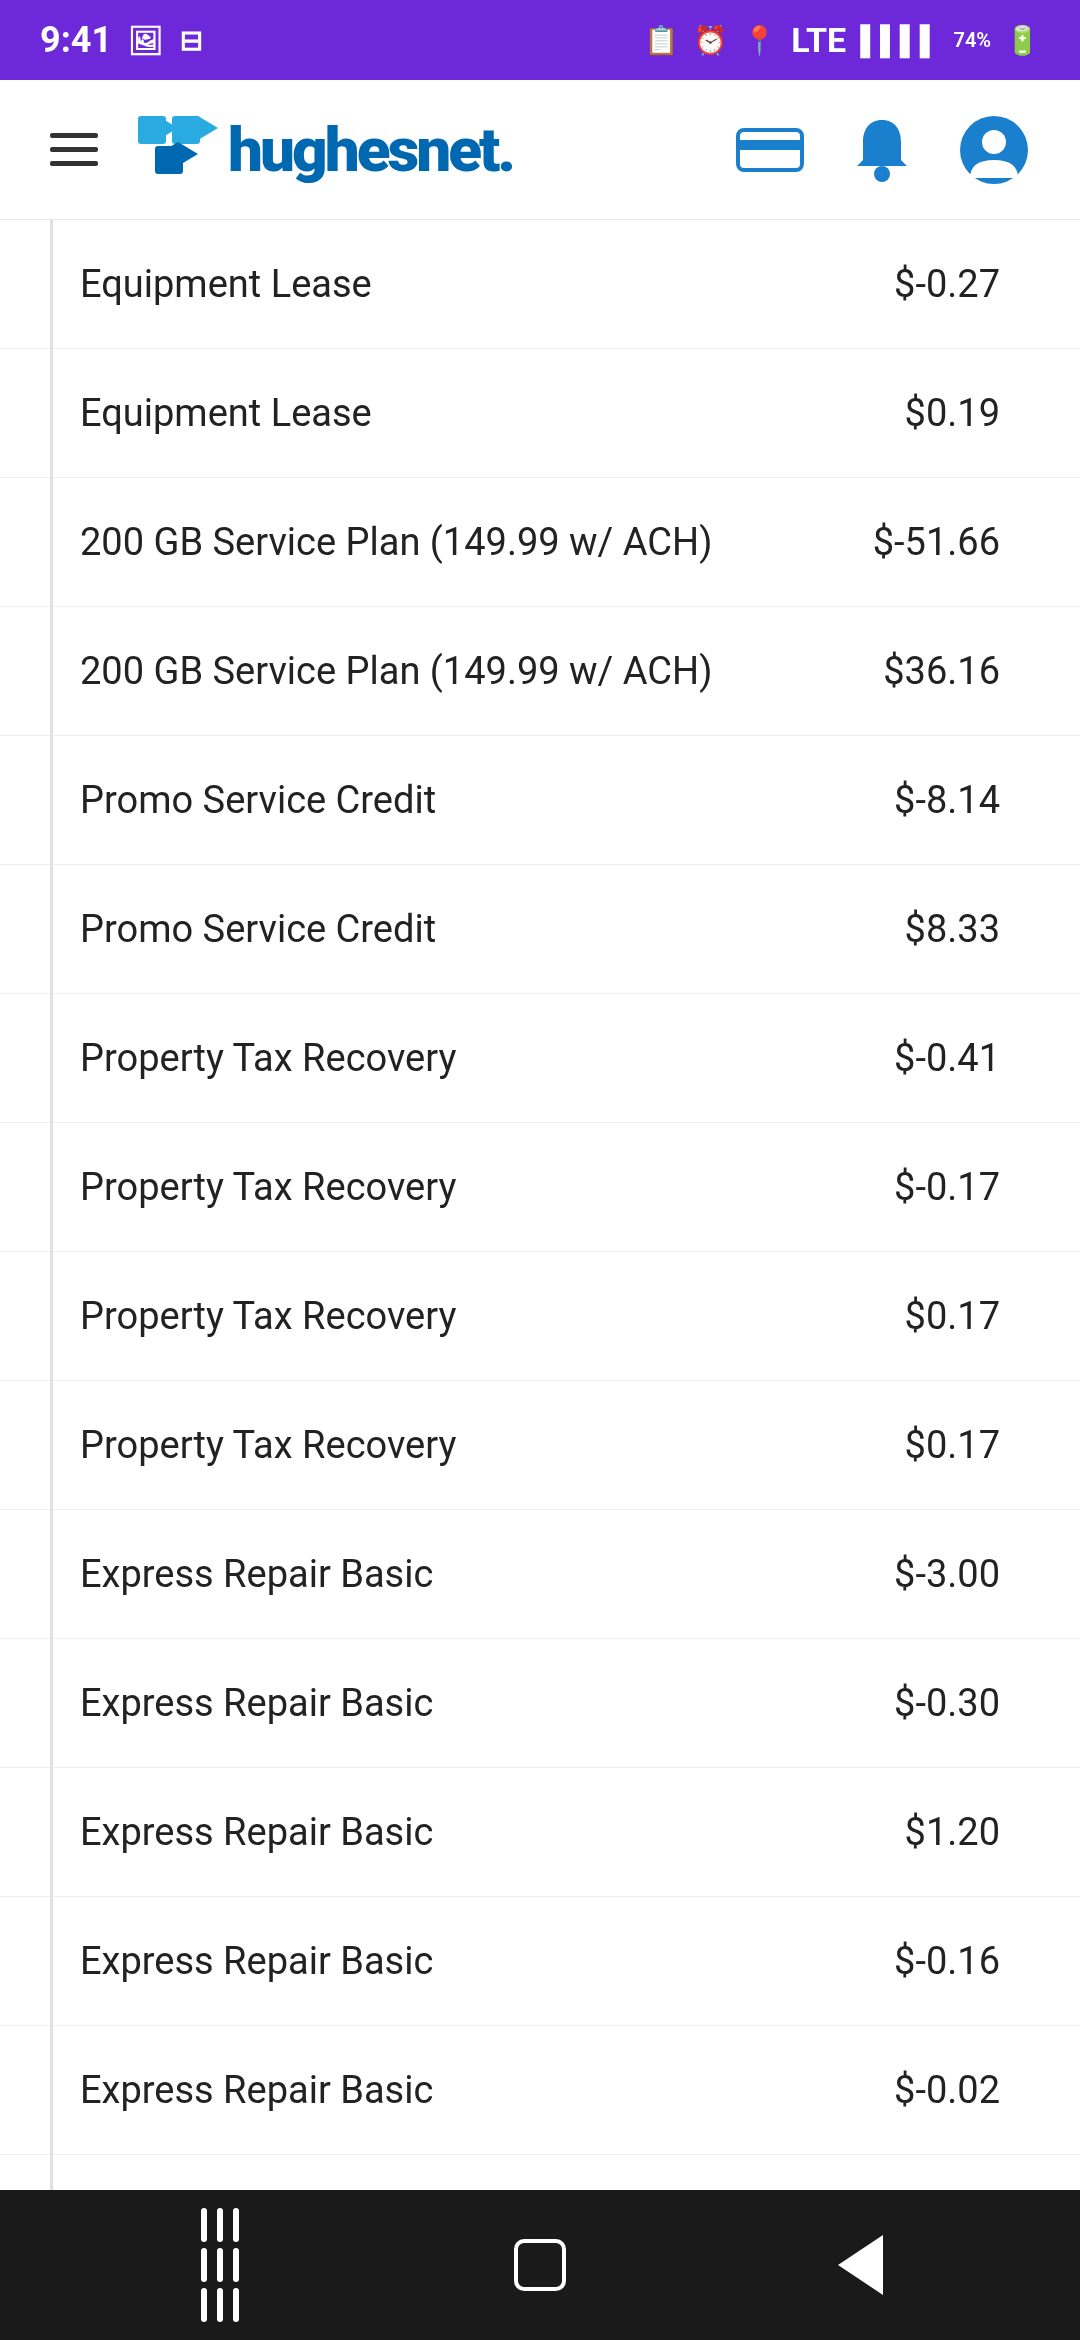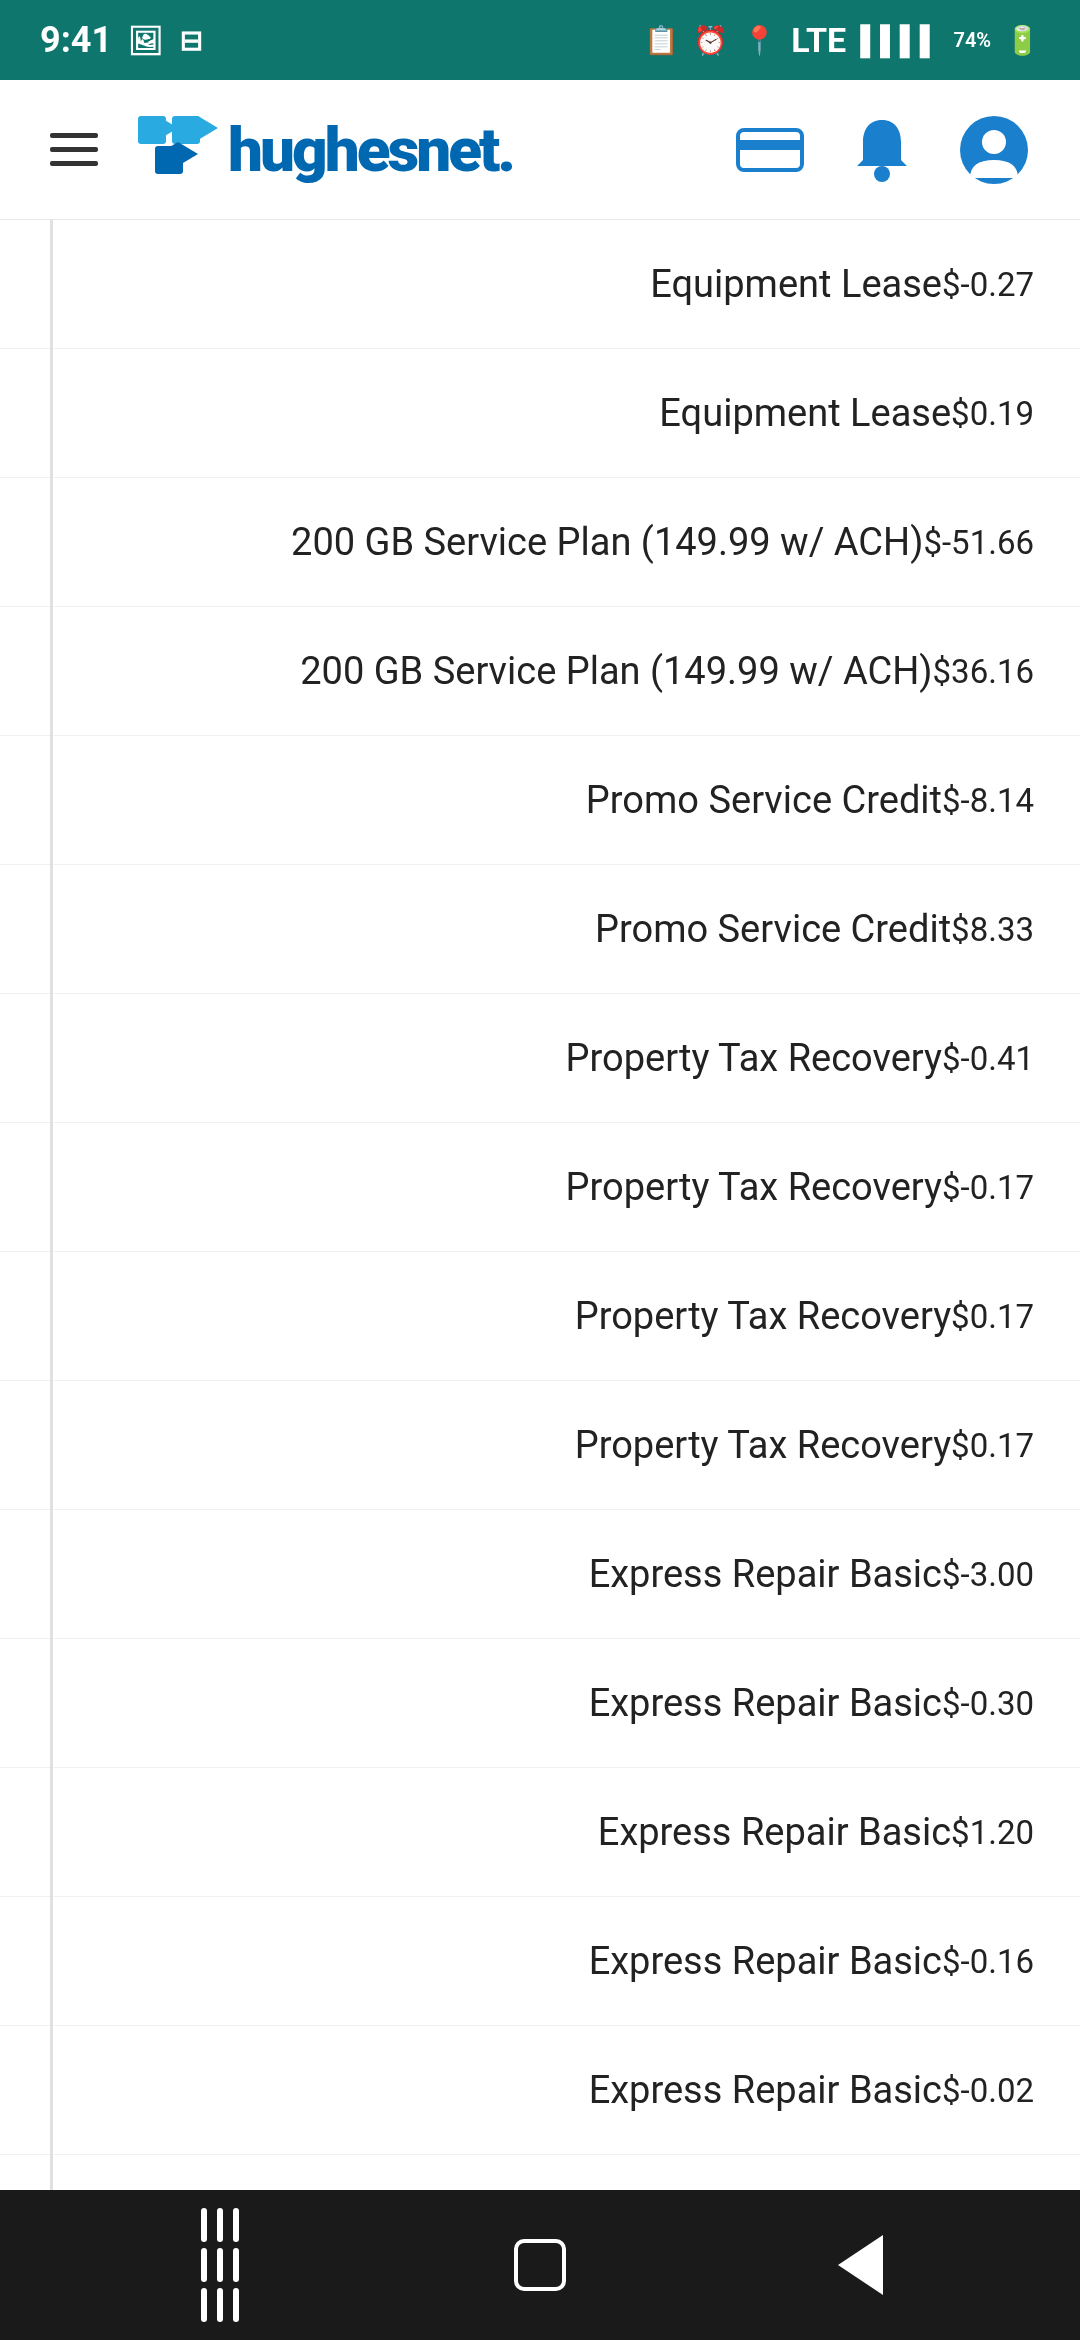--- a/index.html
+++ b/index.html
@@ -15,21 +15,21 @@
       background: #ffffff;
       font-family: -apple-system, BlinkMacSystemFont, 'Segoe UI', Roboto, Arial, sans-serif;
       overflow: hidden;
       position: relative;
     }
 
     
     .status-bar {
       width: 100%;
       height: 80px;
-      background: #0f766e;
+      background: #6d28d9;
       display: flex;
       align-items: center;
       justify-content: space-between;
       padding: 0 40px;
       color: #ffffff;
       font-size: 32px;
       font-weight: 600;
     }
 
     .status-left {
@@ -117,34 +117,34 @@
       width: 100%;
       background: #ffffff;
       padding: 0;
       overflow: hidden;
     }
 
     
     .line-item {
       display: flex;
       align-items: center;
-      justify-content: flex-end;
-      padding: 42px 46px;
+      justify-content: space-between;
+      padding: 42px 80px;
       border-bottom: 1px solid #f0f0f0;
       min-height: 120px;
     }
 
     .line-item-label {
       font-size: 38px;
       color: #222222;
       font-weight: 400;
     }
 
     .line-item-amount {
-      font-size: 33px;
+      font-size: 38px;
       color: #222222;
       font-weight: 400;
       white-space: nowrap;
     }
 
     
     .bottom-nav {
       position: absolute;
       bottom: 0;
       left: 0;

